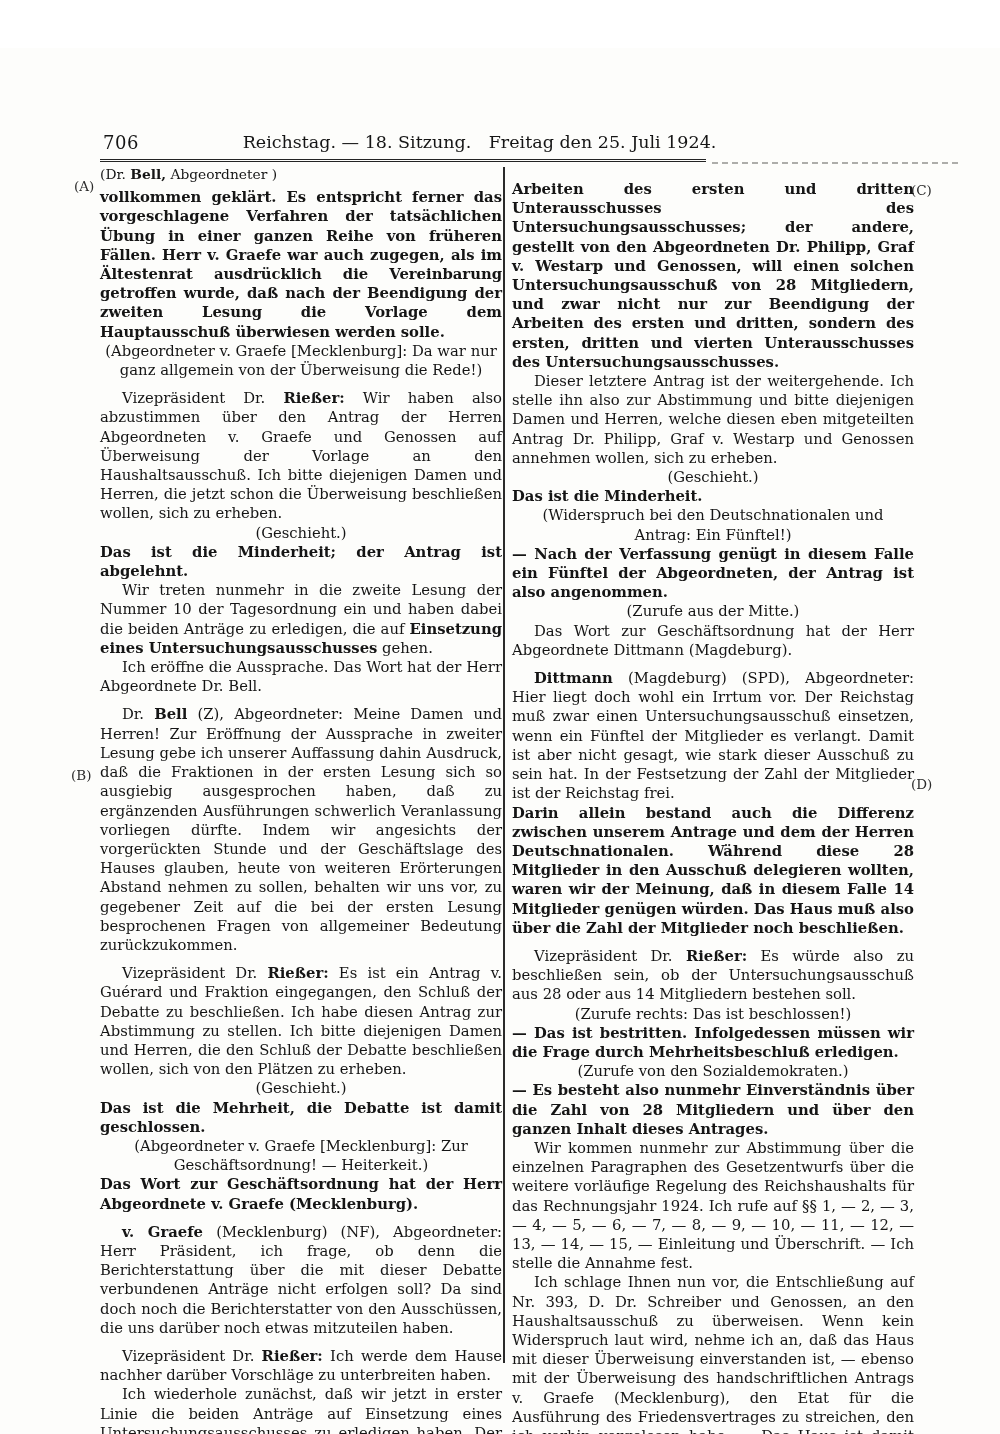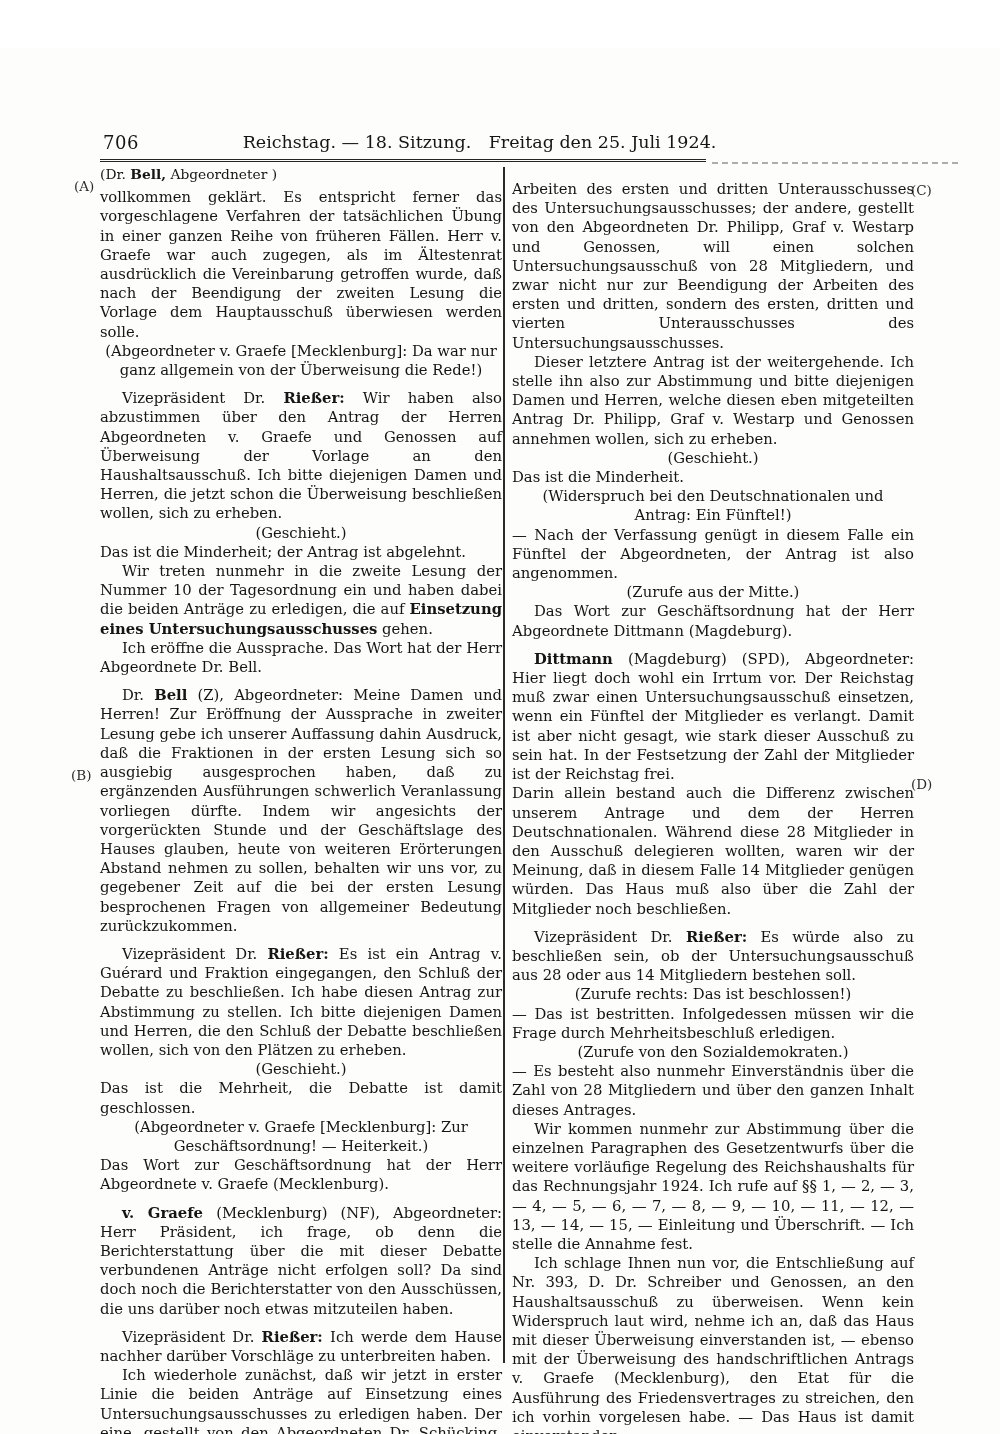--- a/index.html
+++ b/index.html
@@ -20,21 +20,21 @@
   
   .mletter{position:absolute;font-size:13.5px;color:#2b2b2b;}
   
   .col{position:absolute;width:402px;}
   .col-left{left:100px;top:117px;}
   .col-right{left:512px;top:131px;}
   .divider{position:absolute;left:503px;top:119px;width:2px;height:1196px;background:#2a2a2a;}
   .col p{margin:0;font-size:14.8px;line-height:19.2px;text-align:justify;}
   .col p.note{font-size:13.8px;text-align:left;margin-bottom:3px;}
   .col p.para{text-indent:22px;}
-  .col p.flush{text-indent:0;}
+  .col p.flush{text-indent:0;font-weight:bold;}
   .col p.center{text-align:center;text-indent:0;}
   .col p.gap{margin-top:9px;}
   .col b{font-weight:bold;}
   
   .footer{
     position:absolute;top:1404px;right:1px;height:20px;
     display:flex;align-items:flex-end;gap:5px;
     font-family:"Liberation Sans","DejaVu Sans",sans-serif;
     font-size:11.5px;font-weight:bold;color:#161616;
   }

